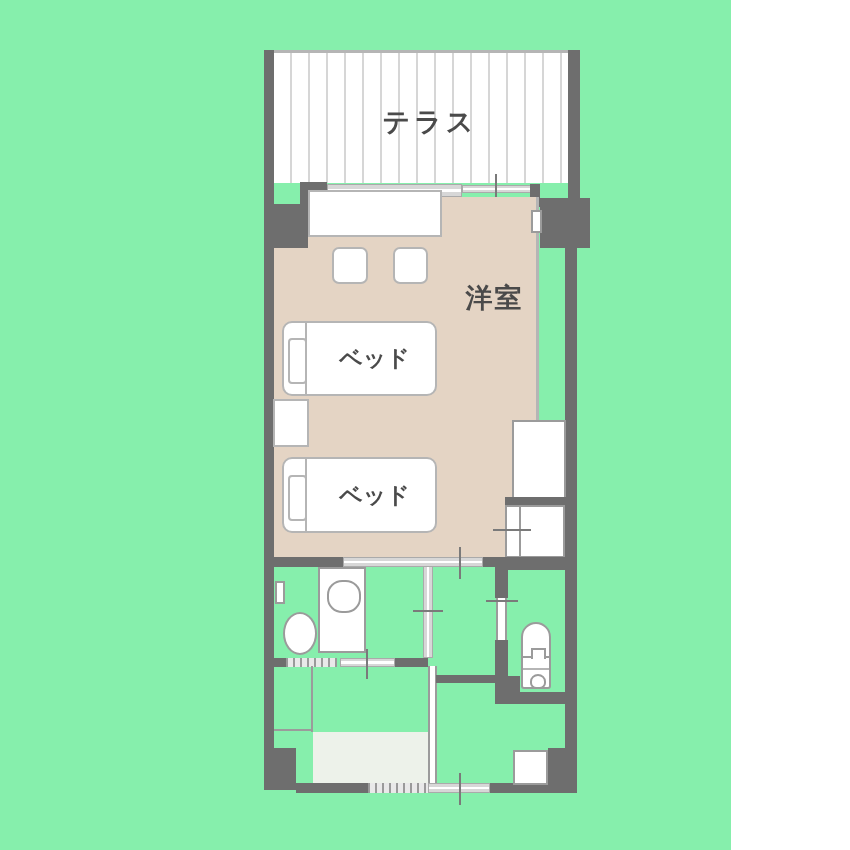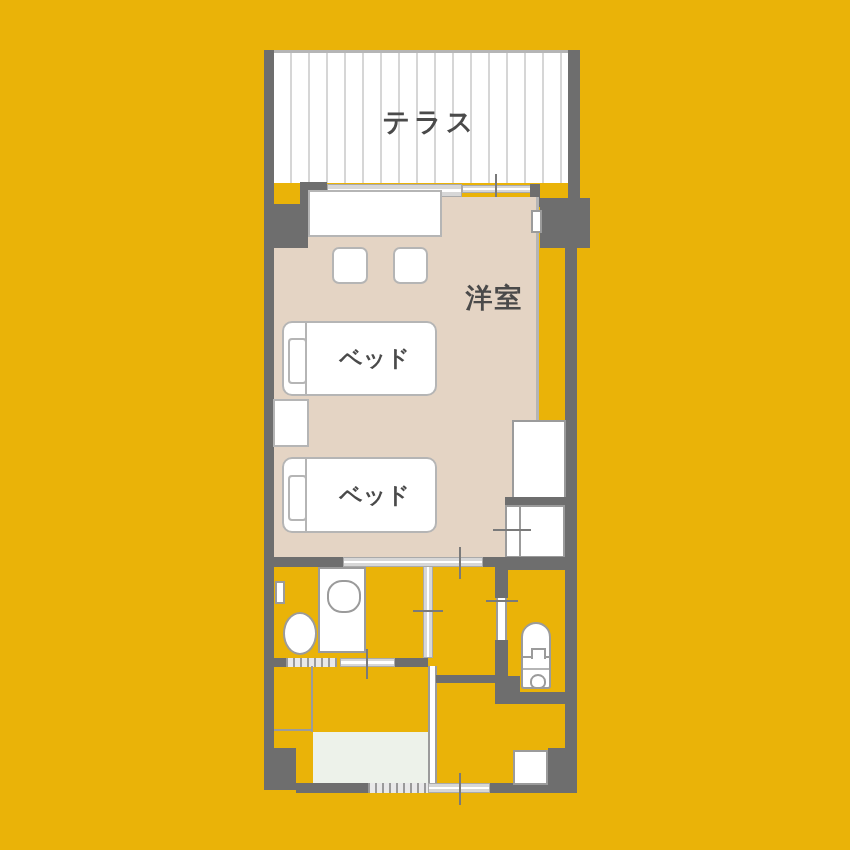--- a/index.html
+++ b/index.html
@@ -1,16 +1,16 @@
 <!DOCTYPE html>
 <html><head>
 <meta charset="utf-8">
 <style>
   html,body{margin:0;padding:0;background:#ffffff;}
-  .plan{position:relative;width:850px;height:850px;background:#eab308;overflow:hidden;
+  .plan{position:relative;width:731px;height:850px;background:#86efac;overflow:hidden;
         font-family:"DejaVu Sans","Liberation Sans",sans-serif;}
   .abs{position:absolute;box-sizing:border-box;}
   .wall{background:#6e6e6e;}
   .thinline{background:#b5b5b5;}
   .tick{background:#7a7a7a;}
   .beige{background:#e4d4c4;}
   .white-box{background:#ffffff;border:2px solid #9b9b9b;}
   .furn{background:#ffffff;border:2px solid #b5b5b5;}
   .stripes{background:repeating-linear-gradient(to right,#ffffff 0px,#ffffff 16px,#d6d6d6 16px,#d6d6d6 18px);}
   .door-h{background:linear-gradient(to bottom,#d7d7d7 0 32%,#ffffff 32% 68%,#d7d7d7 68% 100%);border:1px solid #aaaaaa;}

